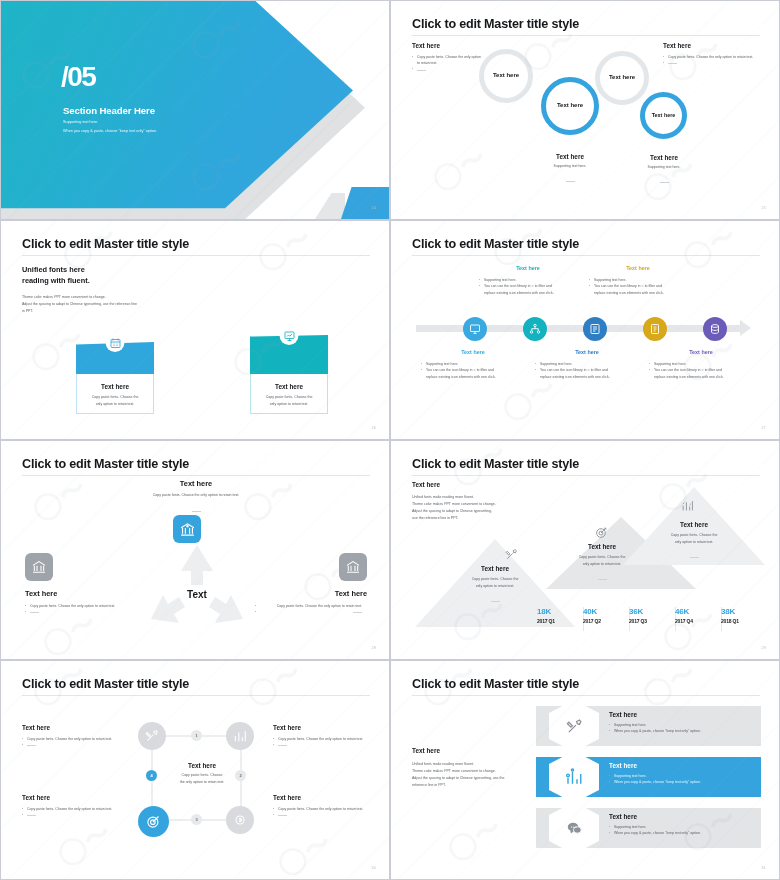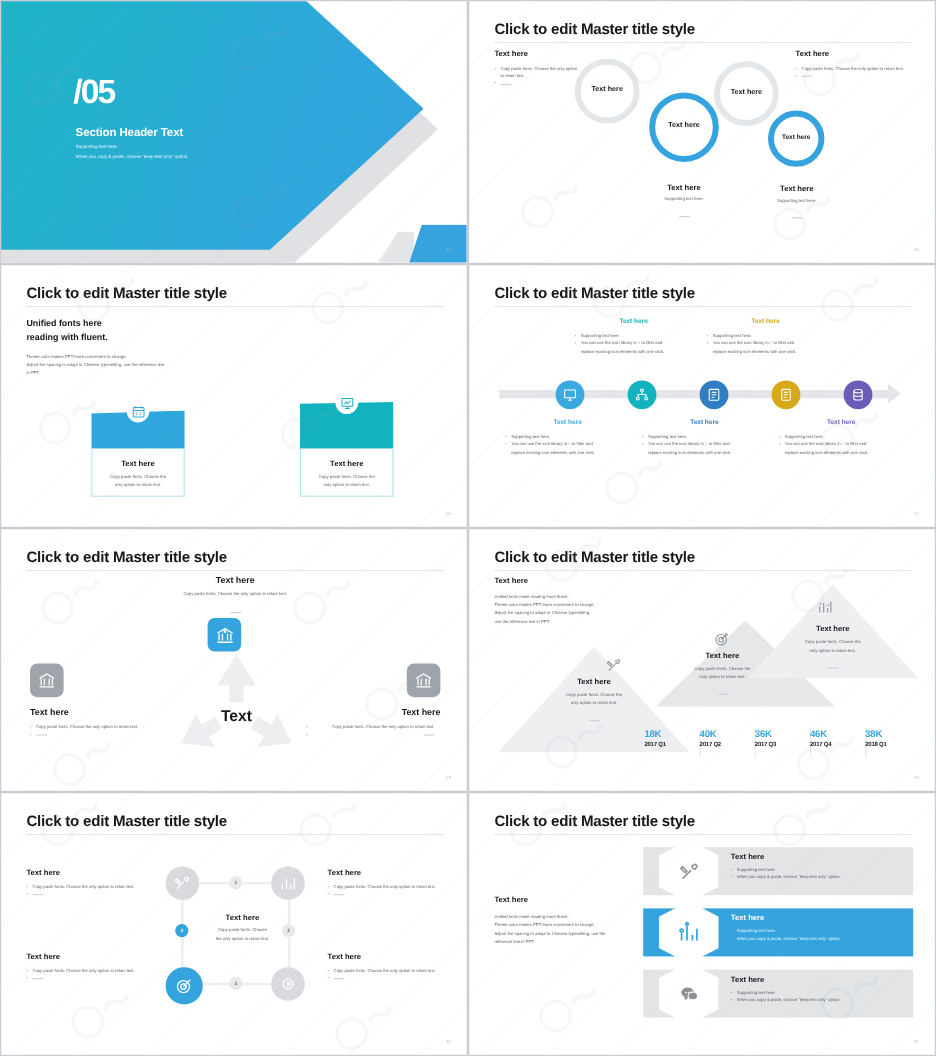--- a/index.html
+++ b/index.html
@@ -168,21 +168,21 @@
 <div class="grid">
 
 <div class="slide s1">
   <div class="graybg"></div>
   <div class="arrowwrap">
     <div class="blue"></div>
   </div>
   <div class="cornerGray"></div>
   <div class="corner"></div>
   <div class="num">/05</div>
-  <div class="hdr">Section Header Text</div>
+  <div class="hdr">Section Header Here</div>
   <div class="sub1">Supporting text here.</div>
   <div class="sub2">When you copy &amp; paste, choose "keep text only" option.</div>
   <div class="wm">
     <div class="wmtxt" style="left:18px;top:48px;">◯〜</div>
     <div class="wmtxt" style="left:188px;top:18px;">◯〜</div>
     <div class="wmtxt" style="left:188px;top:150px;">◯〜</div>
   </div>
   <div class="pgnum">24</div>
 </div>
 
@@ -401,21 +401,21 @@
       <path d="M3 9.5 12 4l9 5.5M5 10v8M9 10v8M15 10v8M19 10v8M3 20h18"></path>
     </svg>
   </div>
 
   <div style="position:absolute;left:115px;top:38px;width:160px;text-align:center;">
     <div class="h3">Text here</div>
     <div class="body" style="margin-top:4px;">Copy paste fonts. Choose the only option to retain text.</div>
     <div style="margin-top:3px;"><span class="dash"></span></div>
   </div>
 
-  <div style="position:absolute;left:160px;top:148px;width:72px;text-align:center;font-size:13px;font-weight:700;color:#15171a;">Text</div>
+  <div style="position:absolute;left:160px;top:148px;width:72px;text-align:center;font-size:10px;font-weight:700;color:#15171a;">Text</div>
 
   <div style="position:absolute;left:24px;top:148px;width:112px;">
     <div class="h3">Text here</div>
     <ul class="bul" style="margin-top:5px;">
       <li>Copy paste fonts. Choose the only option to retain text.</li>
       <li><span class="dash"></span></li>
     </ul>
   </div>
   <div style="position:absolute;left:254px;top:148px;width:112px;text-align:right;">
     <div class="h3">Text here</div>

